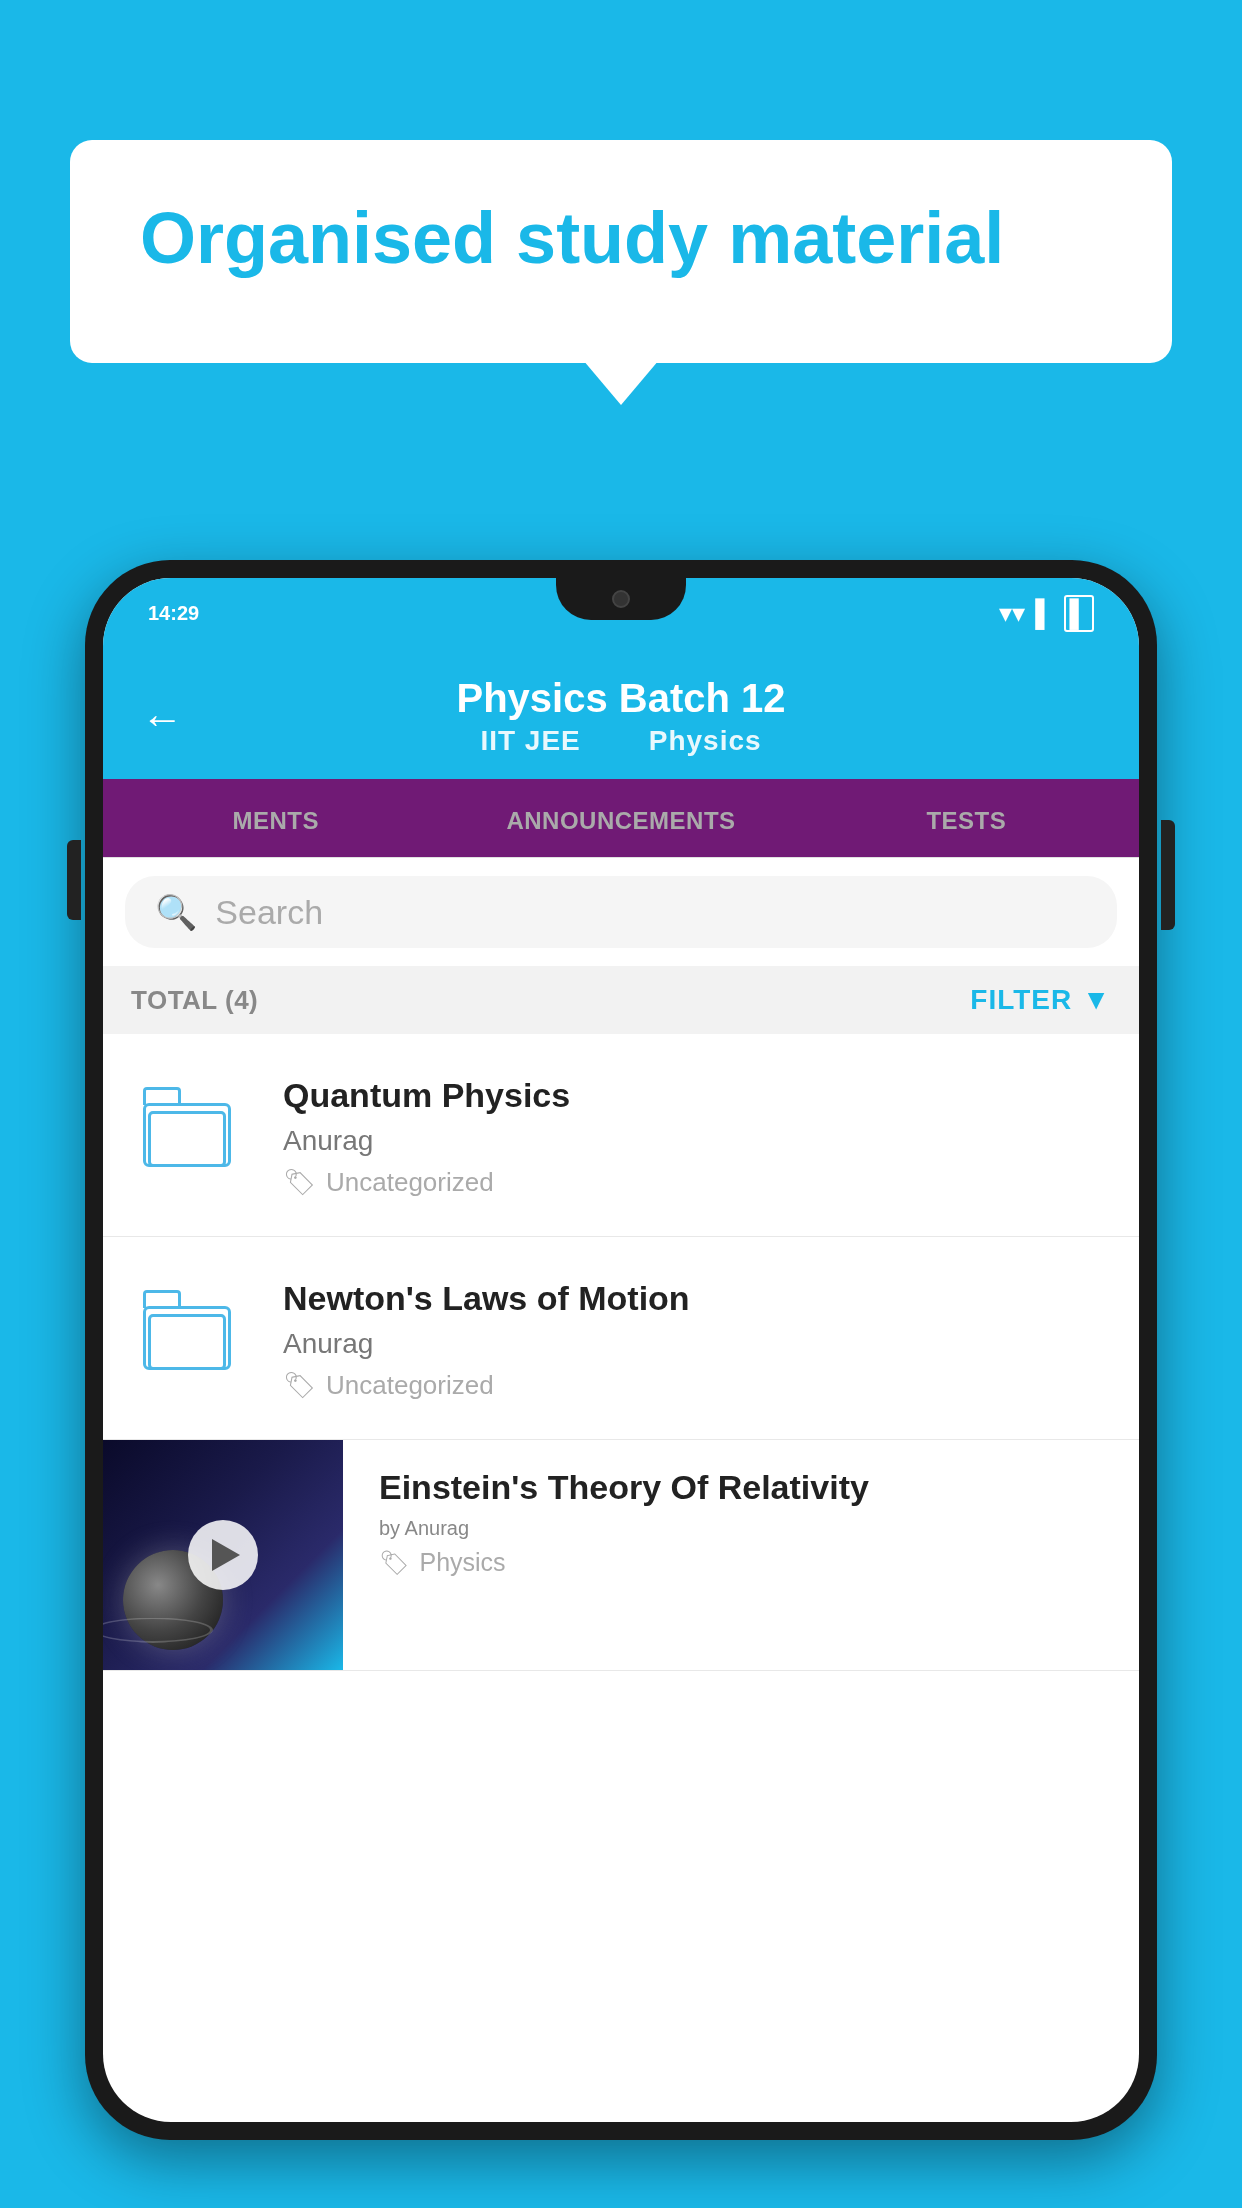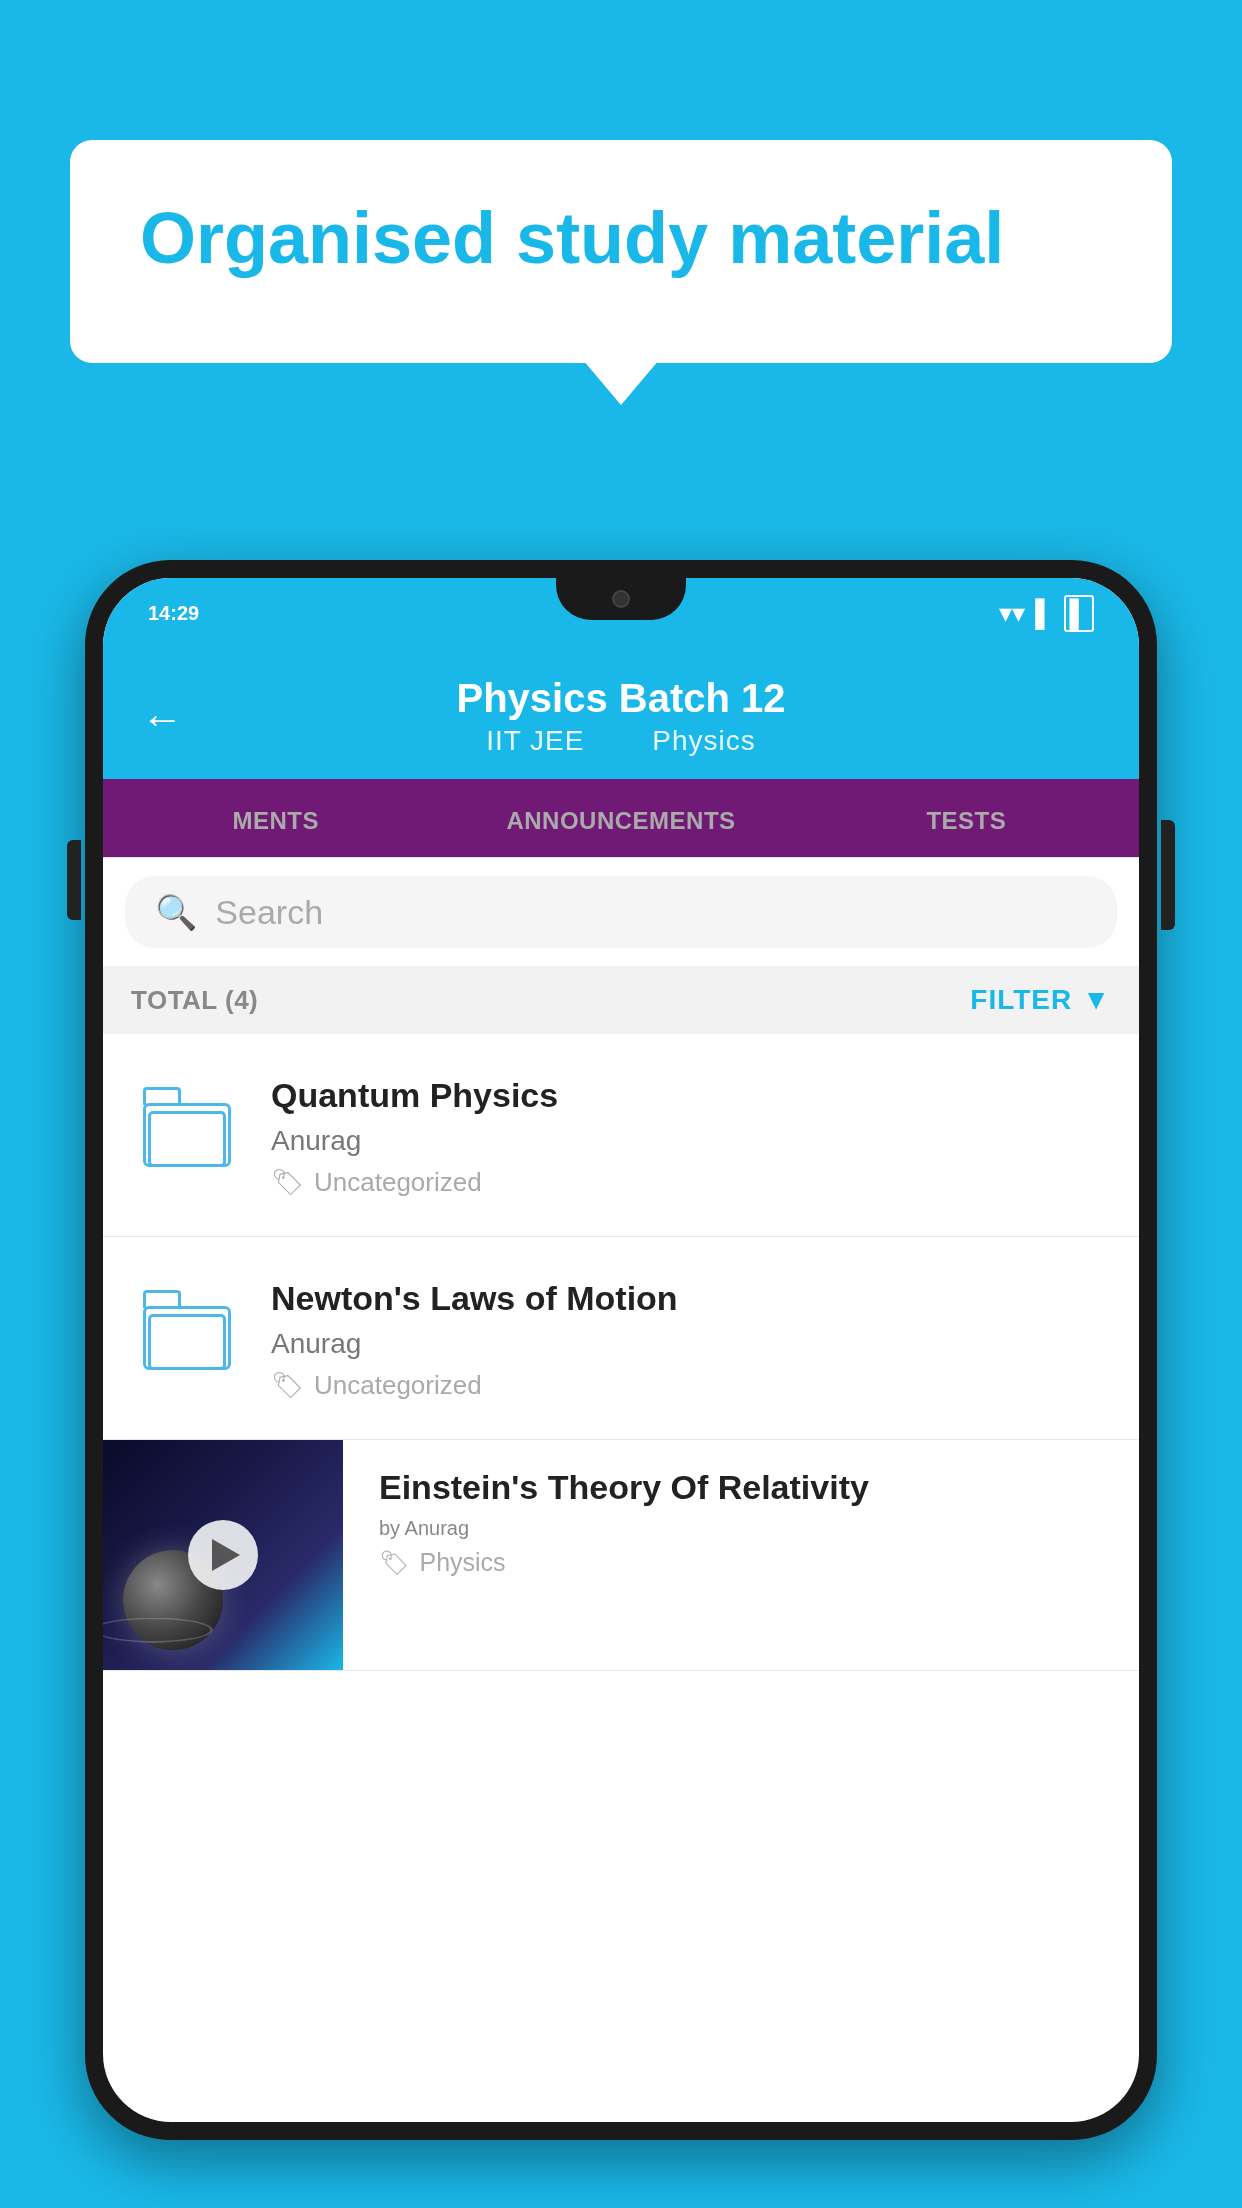--- a/index.html
+++ b/index.html
@@ -178,20 +178,21 @@
 
     .header-subtitle {
       color: rgba(255,255,255,0.9);
       font-size: 28px;
       margin-top: 4px;
       letter-spacing: 1px;
     }
 
     .header-subtitle span {
       margin: 0 12px;
+      font-weight: bold;
     }
 
     
     .tab-bar {
       display: flex;
       background: #701a75;
       border-bottom: 1px solid #e0e0e0;
     }
 
     .tab-item {
@@ -270,21 +271,21 @@
     
     .video-list {
       background: white;
     }
 
     .video-item {
       display: flex;
       align-items: flex-start;
       padding: 38px 30px;
       border-bottom: 1px solid #e8e8e8;
-      gap: 28px;
+      gap: 40px;
     }
 
     .video-thumbnail-placeholder {
       width: 110px;
       height: 110px;
       flex-shrink: 0;
       display: flex;
       align-items: center;
       justify-content: center;
     }

